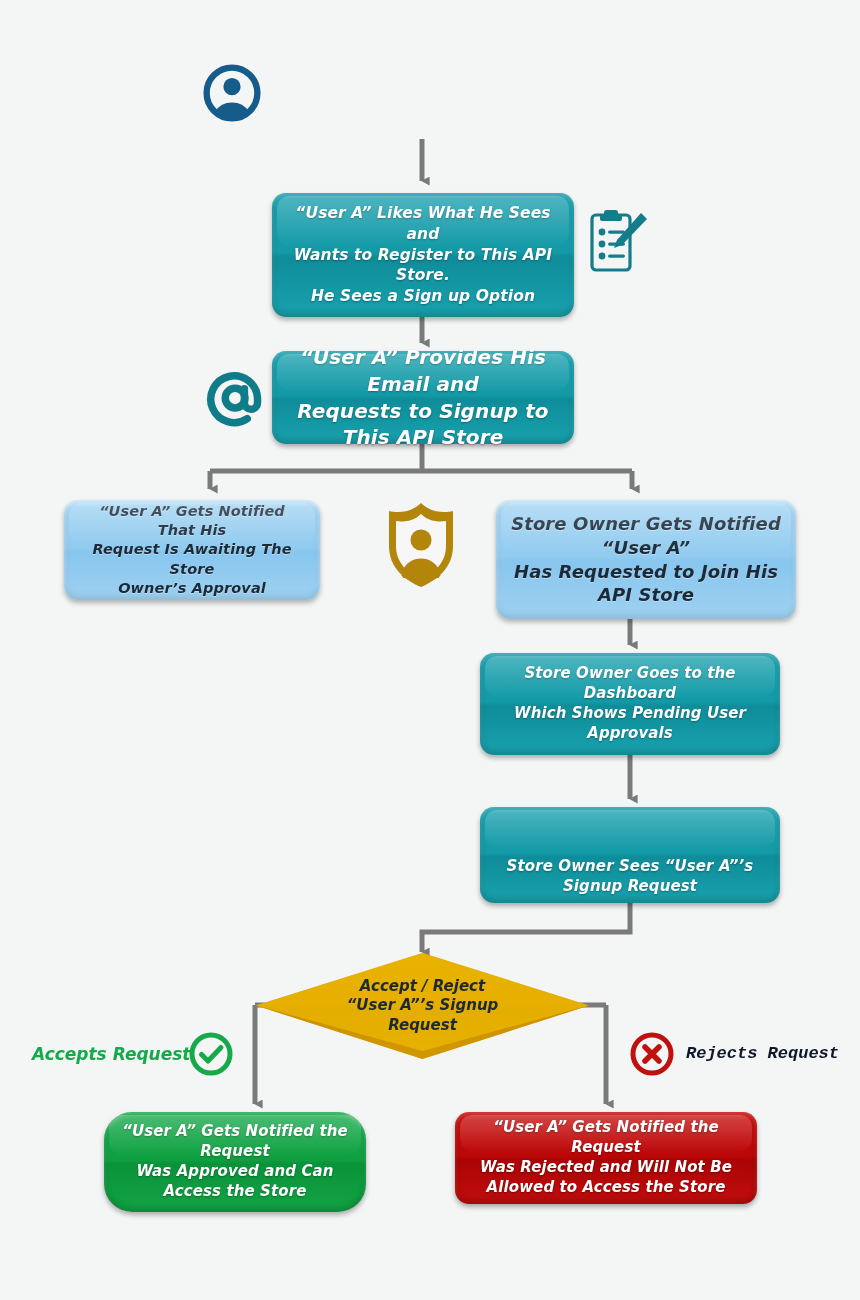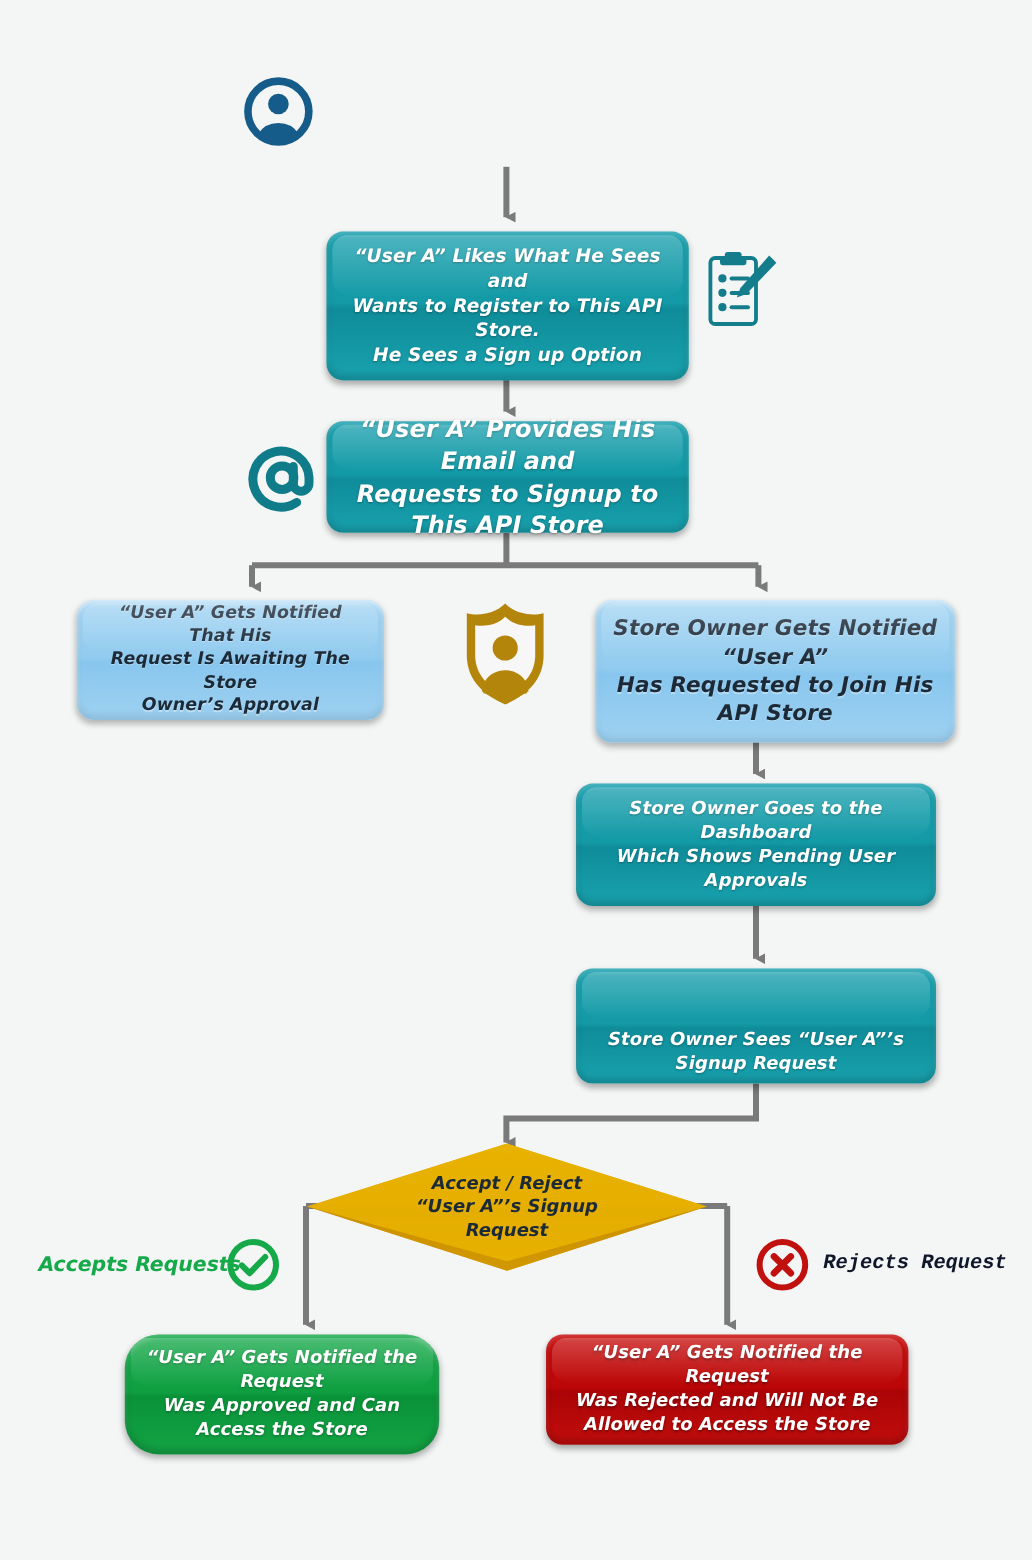--- a/index.html
+++ b/index.html
@@ -234,21 +234,21 @@
       </defs>
       <path d="M167.5 1 L334 53.5 L167.5 107 L1 53.5 Z" fill="url(#goldg)"></path>
       <path d="M167.5 1 L334 53.5 L167.5 99 L1 53.5 Z" fill="#e8b100" opacity="0.85"></path>
       <path d="M1 53.5 L167.5 99 L334 53.5 L167.5 107 Z" fill="#c98f00" opacity="0.75"></path>
     </svg>
     <div class="dtext" style="font-size:15px;">
       <span>Accept / Reject<br>“User A”’s Signup<br>Request</span>
     </div>
   </div>
 
-  <span class="branch-label accept" style="left:32px; top:1044px;">Accepts Requests</span>
+  <span class="branch-label accept" style="left:32px; top:1044px;">Accepts Request</span>
 
   <span class="sideicon" style="left:188px; top:1031px;">
     <svg width="46" height="46" viewBox="0 0 46 46" xmlns="http://www.w3.org/2000/svg">
       <circle cx="23" cy="23" r="19" fill="none" stroke="#16a94a" stroke-width="5"></circle>
       <path d="M13.5 23.5 L20 30 L33 16.5" fill="none" stroke="#16a94a" stroke-width="5" stroke-linecap="round" stroke-linejoin="round"></path>
     </svg>
   </span>
 
   <span class="sideicon" style="left:629px; top:1031px;">
     <svg width="46" height="46" viewBox="0 0 46 46" xmlns="http://www.w3.org/2000/svg">

